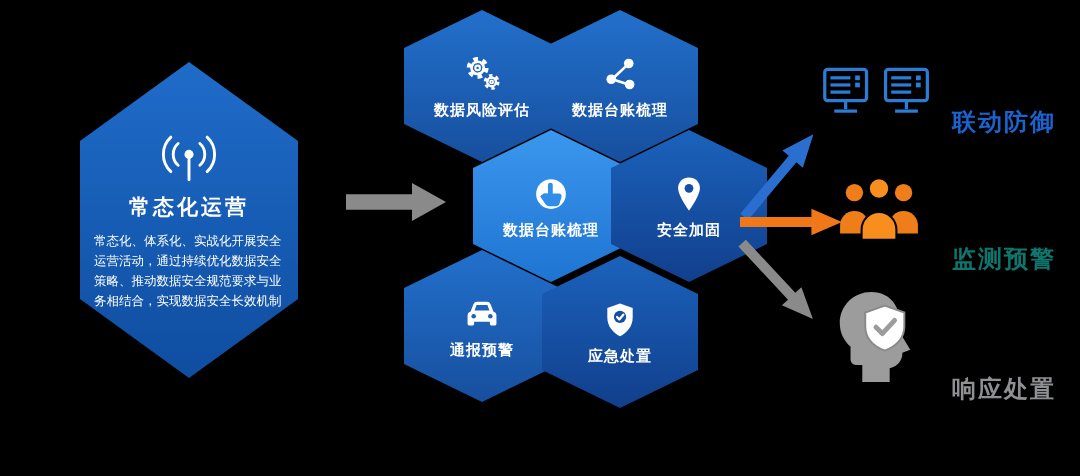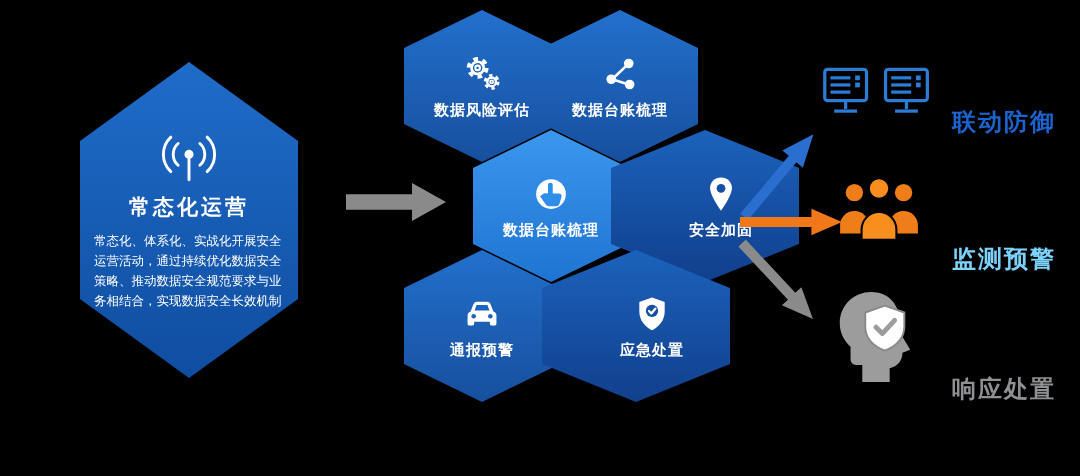--- a/index.html
+++ b/index.html
@@ -11,21 +11,21 @@
 
   .hex-main{left:80px;top:62px;width:218px;height:316px;
             background:linear-gradient(180deg,#1f6cc9 0%,#0f4da0 100%);}
   .main-icon{width:58px;height:58px;margin-bottom:6px;}
   .main-title{color:#fff;font-size:21px;font-weight:bold;letter-spacing:3px;margin-bottom:10px;}
   .main-desc{color:#fff;font-size:12.5px;line-height:1.62;width:190px;text-align:left;}
 
   .hex-s{width:156px;height:152px;}
   .c-a{background:linear-gradient(180deg,#2270cc 0%,#174f9e 100%);}
   .c-b{background:linear-gradient(180deg,#3b97ee 0%,#1f74d2 100%);}
-  .c-c{background:linear-gradient(180deg,#1b62bc 0%,#113f8c 100%);padding-left:32px;}
+  .c-c{background:linear-gradient(180deg,#1b62bc 0%,#113f8c 100%);}
   .hicon{width:42px;height:42px;margin-bottom:6px;}
   .hlabel{color:#fff;font-size:15px;font-weight:bold;letter-spacing:1px;white-space:nowrap;}
 
   .arrow{position:absolute;}
   .rot-up{transform:rotate(-50deg);transform-origin:0 50%;}
   .rot-down{transform:rotate(47deg);transform-origin:0 50%;}
 
   .out-icon{position:absolute;}
   .out-label{position:absolute;font-size:24px;font-weight:bold;letter-spacing:2px;white-space:nowrap;margin-top:44px;}
 </style>
@@ -102,21 +102,21 @@
   <div class="hex hex-s c-a" style="left:404px;top:250px;font-family:Liberation Serif, serif;">
     <svg class="hicon" viewBox="0 0 48 48">
       <path fill="#fff" d="M11 21 l3.2-8.2 A4.5 4.5 0 0 1 18.4 10 h11.2 a4.5 4.5 0 0 1 4.2 2.8 L37 21 a5 5 0 0 1 3.5 4.8 V35 a2.2 2.2 0 0 1 -2.2 2.2 h-3.1 A2.2 2.2 0 0 1 33 35 v-2.2 H15 V35 a2.2 2.2 0 0 1 -2.2 2.2 H9.7 A2.2 2.2 0 0 1 7.5 35 v-9.2 A5 5 0 0 1 11 21 Z"></path>
       <path d="M15.5 20 l2.3-6.2 h12.4 L32.5 20 Z" fill="#1c64bc"></path>
       <circle cx="14.5" cy="26.5" r="2.6" fill="#1c64bc"></circle>
       <circle cx="33.5" cy="26.5" r="2.6" fill="#1c64bc"></circle>
     </svg>
     <div class="hlabel">通报预警</div>
   </div>
 
-  <div class="hex hex-s c-c" style="left:542px;top:250px;">
+  <div class="hex hex-s c-c" style="left:542px;top:256px;">
     <svg class="hicon" viewBox="0 0 48 48">
       <path d="M24 5 L38.5 10.2 V21 C38.5 31.6 31.5 38.6 24 42.5 C16.5 38.6 9.5 31.6 9.5 21 V10.2 Z" fill="#fff"></path>
       <circle cx="24" cy="20.5" r="7" fill="#1550a4"></circle>
       <path d="M20.6 20.6 l2.6 2.7 4.6-5.4" stroke="#fff" stroke-width="2.6" fill="none" stroke-linecap="round" stroke-linejoin="round"></path>
     </svg>
     <div class="hlabel">应急处置</div>
   </div>
 
   <svg class="arrow rot-up" style="left:744px;top:202px;width:108px;height:30px;" viewBox="0 0 100 36" preserveAspectRatio="none">
     <polygon points="0,12 70,12 70,2 100,18 70,34 70,24 0,24" fill="#2a6fd0"></polygon>
@@ -157,21 +157,21 @@
       <circle cx="18" cy="22" r="8.5"></circle>
       <path d="M4 62 v-8 a14 14 0 0 1 28 0 v8 z"></path>
       <circle cx="66" cy="22" r="8.5"></circle>
       <path d="M52 62 v-8 a14 14 0 0 1 28 0 v8 z"></path>
     </g>
     <g fill="#f78e1e" stroke="#000" stroke-width="2">
       <circle cx="42" cy="18" r="10"></circle>
       <path d="M25 68 v-10 a17 17 0 0 1 34 0 v10 z"></path>
     </g>
   </svg>
-  <div class="out-label" style="left:952px;top:199px;color:#7dd3fc;">监测预警</div>
+  <div class="out-label" style="left:952px;top:199px;color:#0f766e;">监测预警</div>
 
   <svg class="out-icon" style="left:830px;top:286px;width:90px;height:102px;" viewBox="0 0 92 104">
     <path fill="#9c9c9c" d="M42 6 C24 6 10 20 10 38 c0 10 4.5 18 11 24 v13 c0 3 2.5 5.5 5.5 5.5 H33 V98 h28 V84 c9-2.5 13-8.5 13-16 l8-3 -9-15 C74 24 64 6 42 6 Z"></path>
     <path d="M56 20 L76 27 V41 C76 53.5 67.5 61.5 56 66 C44.5 61.5 36 53.5 36 41 V27 Z" fill="#fff" stroke="#8a8a8a" stroke-width="2"></path>
     <path d="M47 42 l6.5 6.5 L66 35" stroke="#9c9c9c" stroke-width="5" fill="none" stroke-linecap="round" stroke-linejoin="round"></path>
   </svg>
   <div class="out-label" style="left:952px;top:329px;color:#8f9093;font-family:Liberation Serif, serif;">响应处置</div>
 
 </div>
 

